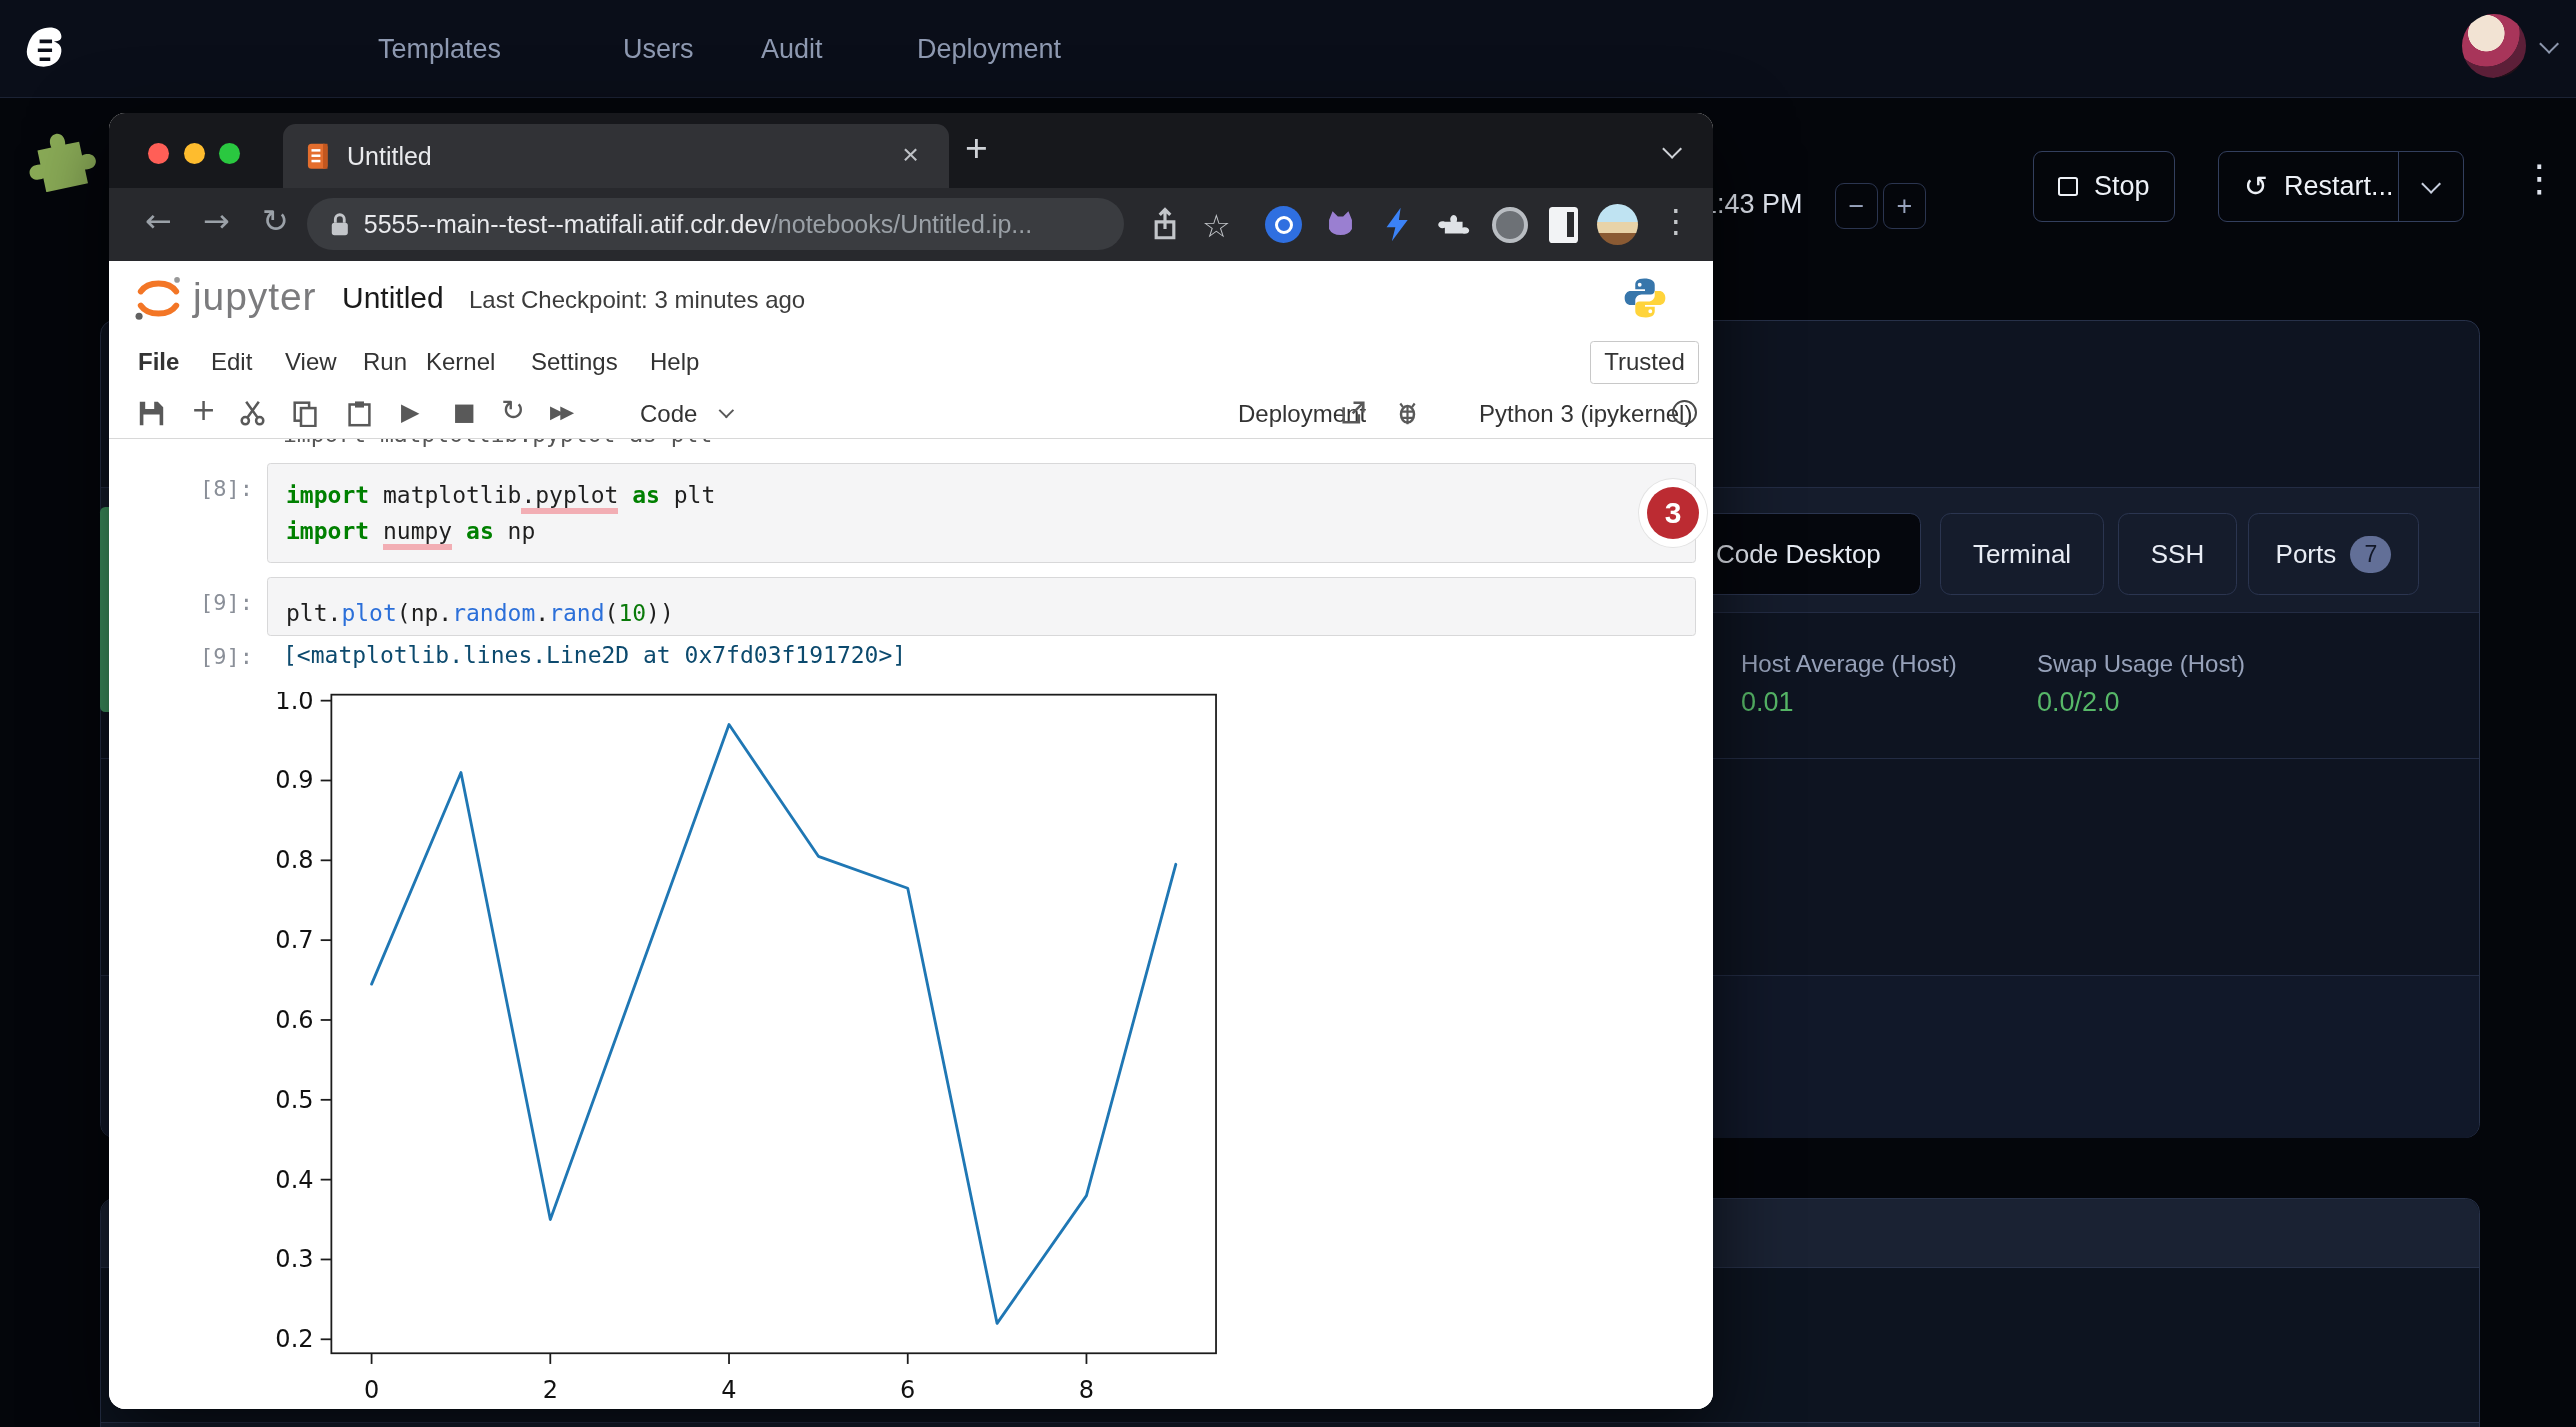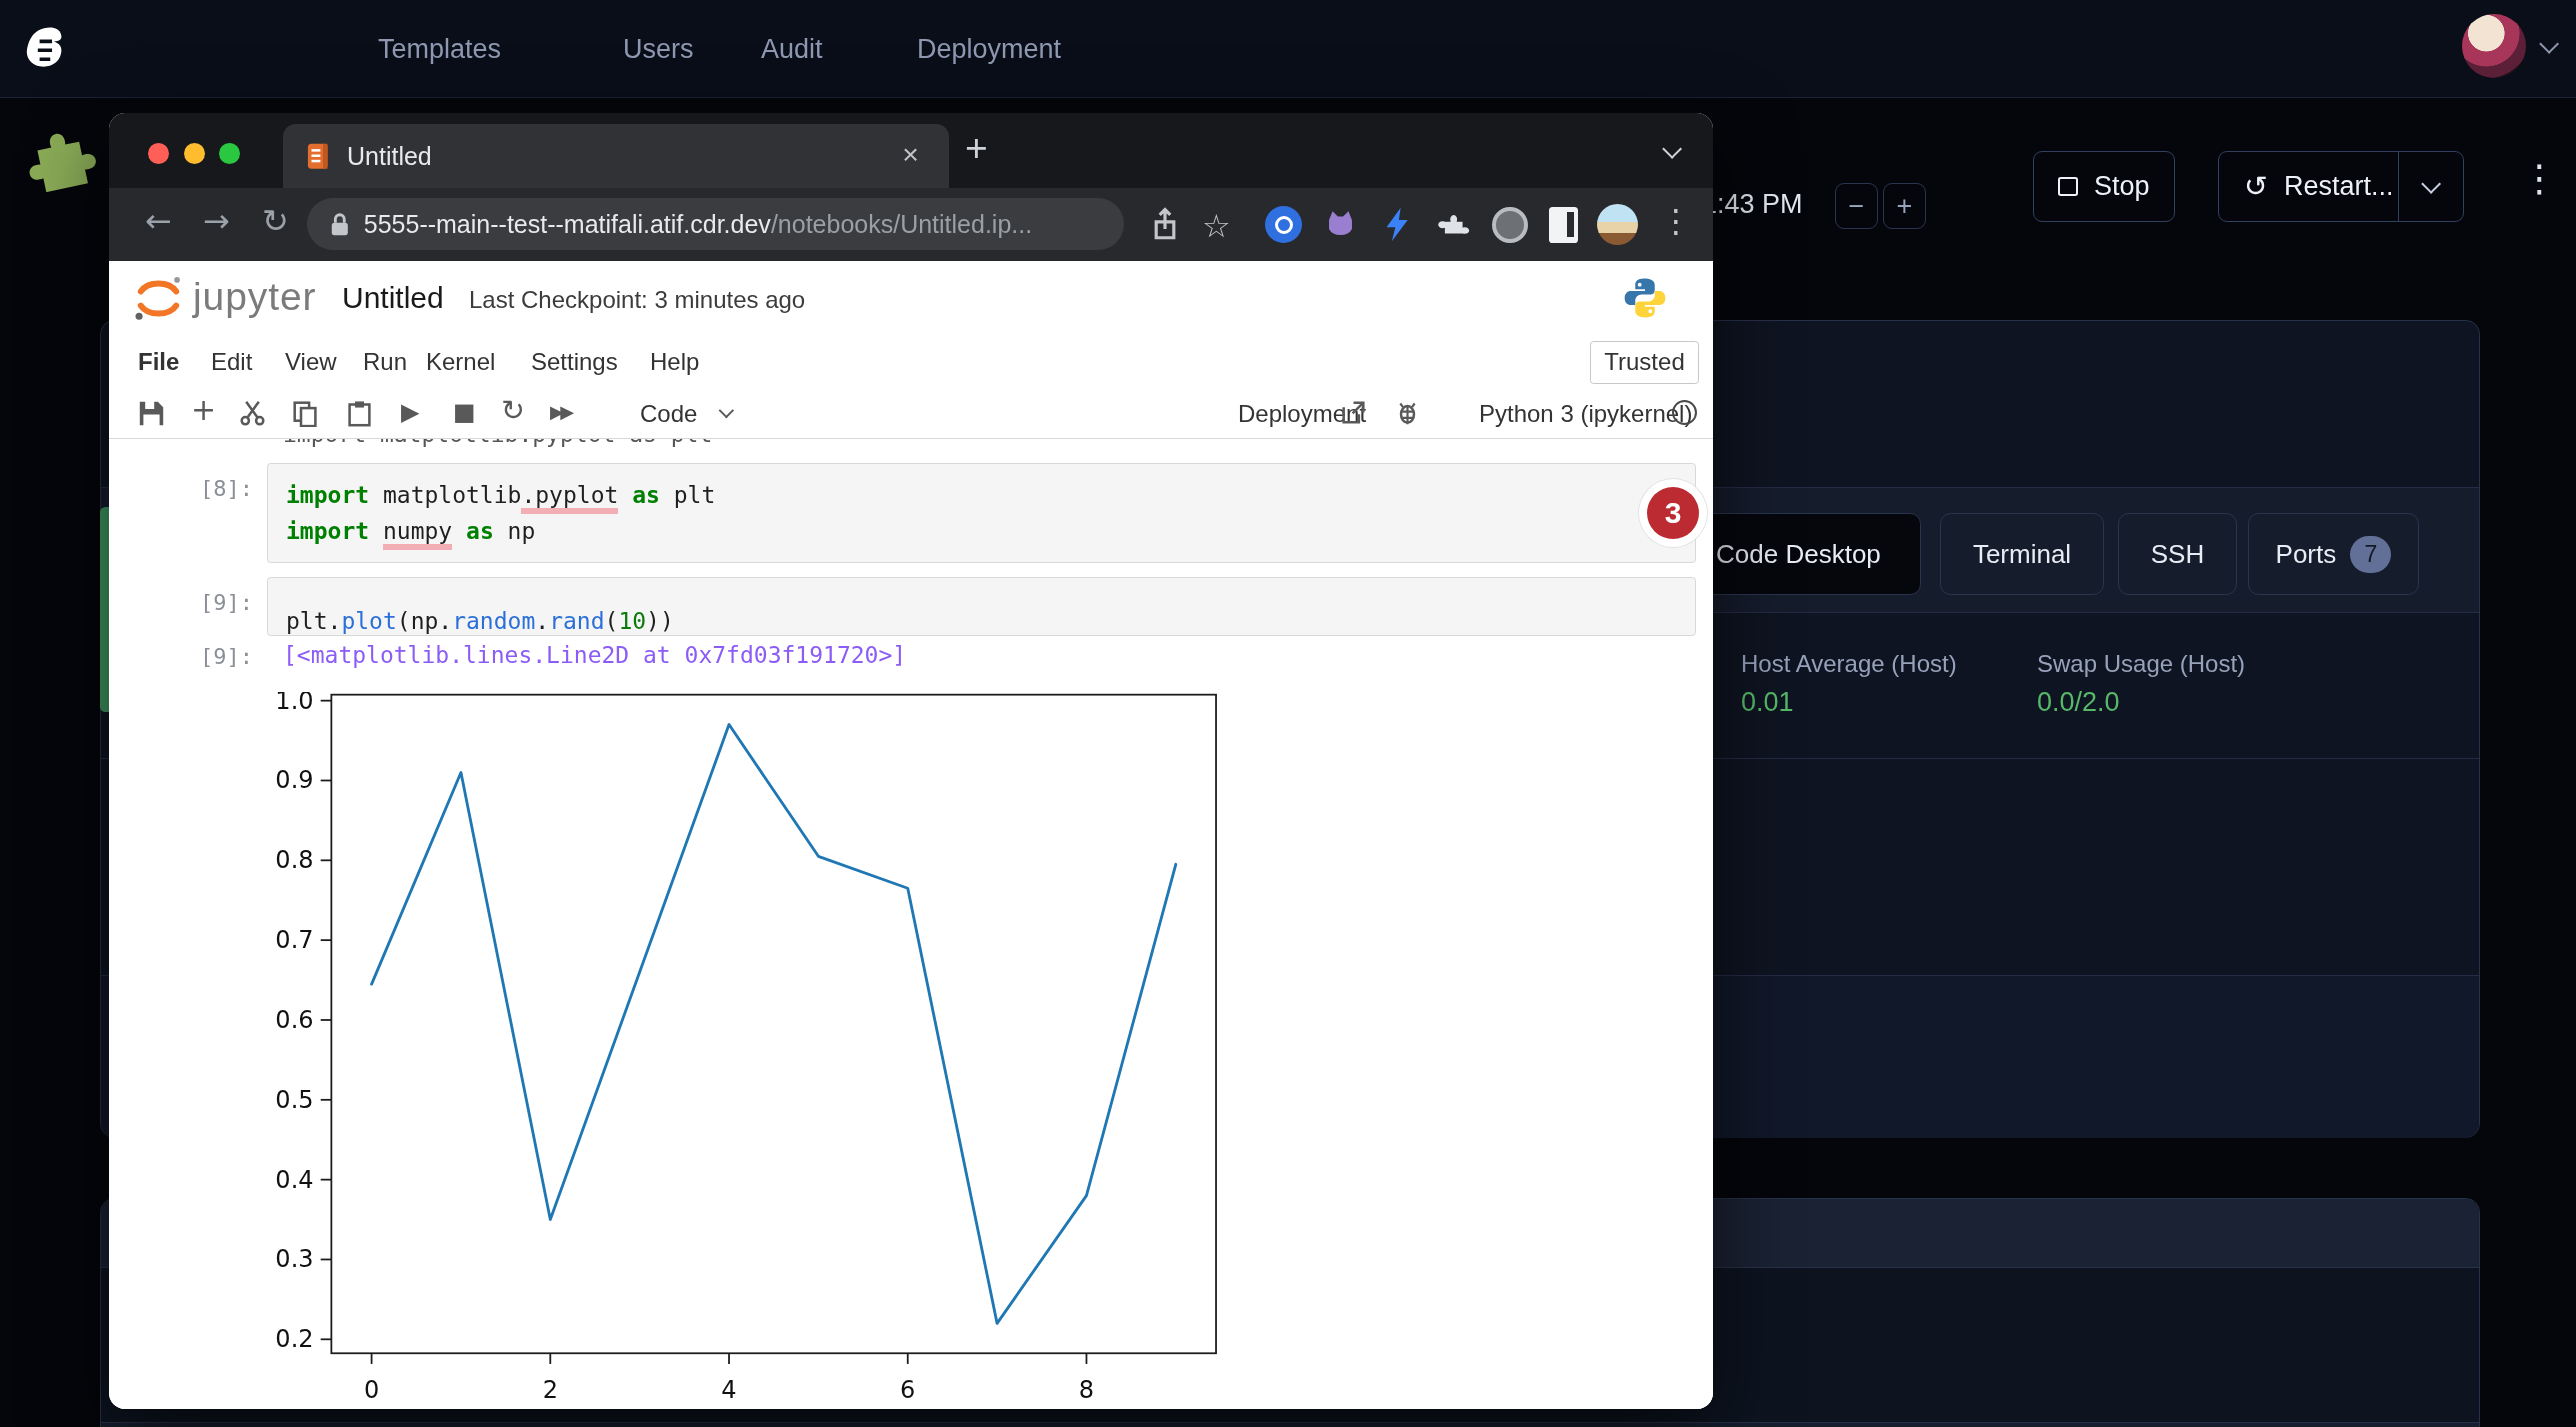--- a/index.html
+++ b/index.html
@@ -68,21 +68,21 @@
   .notebook { left:0; top:326px; width:100%; height:970px; background:#fff; }
 
   .mono { font-family:"DejaVu Sans Mono", monospace; }
   .prompt { font-size:22px; color:#8a8f98; }
   .cellbox { background:#f5f5f6; border:0.9px solid #d8d8d9; border-radius:3.6px; padding:12.5px 18px; }
   .codeline { font-size:23px; line-height:36px; color:#1f1f1f; white-space:pre; }
   .tok-kw { color:#008000; font-weight:bold; }
   .tok-fn { color:#2b6fd9; }
   .tok-num { color:#0a7a0a; }
   .tok-misspell { border-bottom:6.2px solid #f2aeb4; }
-  .outtext { font-size:23px; color:#8b5cf6;text-align:center; }
+  .outtext { font-size:23px; color:#0c4a6e;text-align:center; }
   .badge-ring { width:68px; height:68px; border-radius:50%; background:#fff; box-shadow:0 0 0 0.9px #e2e2e2;
     display:flex; align-items:center; justify-content:center; }
   .badge-red { width:52px; height:52px; border-radius:50%; background:#bc2b32; color:#fff;
     font-size:30px; font-weight:bold; display:flex; align-items:center; justify-content:center; }
   .clipline { overflow:hidden; height:12.5px; }
 </style>
 </head>
 <body>
 
 <div class="root">
@@ -298,21 +298,21 @@
       <div class="abs mono prompt" style="left:75px; top:37px; width:69px; text-align:right;">[8]:</div>
       <div class="abs cellbox" style="left:158px; top:24px; width:1429px; height:100px;">
         <div class="mono codeline"><span class="tok-kw">import</span><span> matplotlib</span><span class="tok-misspell">.pyplot</span><span> </span><span class="tok-kw">as</span><span> plt</span></div>
         <div class="mono codeline"><span class="tok-kw">import</span><span> </span><span class="tok-misspell">numpy</span><span> </span><span class="tok-kw">as</span><span> np</span></div>
       </div>
       <div class="abs badge-ring" style="left:1530px; top:40px;">
         <span class="badge-red">3</span>
       </div>
 
       <div class="abs mono prompt" style="left:75px; top:151px; width:69px; text-align:right;">[9]:</div>
-      <div class="abs cellbox" style="left:158px; top:138px; width:1429px; height:59px; padding-top:25px;">
+      <div class="abs cellbox" style="left:158px; top:138px; width:1429px; height:59px; padding-top:17px;">
         <div class="mono codeline"><span>plt.</span><span class="tok-fn">plot</span><span>(np.</span><span class="tok-fn">random</span><span>.</span><span class="tok-fn">rand</span><span>(</span><span class="tok-num">10</span><span>))</span></div>
       </div>
 
       <div class="abs mono prompt" style="left:75px; top:205px; width:69px; text-align:right;">[9]:</div>
       <div class="abs mono outtext" style="left:174px; top:203px;">[&lt;matplotlib.lines.Line2D at 0x7fd03f191720&gt;]</div>
 
       <svg class="abs" id="plot" style="left:160px; top:253px;" width="956" height="712" viewBox="0 0 1074 800">
           <rect x="70" y="3" width="994" height="740" fill="none" stroke="#1c1c1c" stroke-width="2"></rect>
           <line x1="58" y1="727.3030303030304" x2="70" y2="727.3030303030304" stroke="#1c1c1c" stroke-width="2"></line>
           <text x="50" y="736.3030303030304" text-anchor="end" font-family="&quot;DejaVu Sans&quot;, sans-serif" font-size="27" fill="#111">0.2</text>

